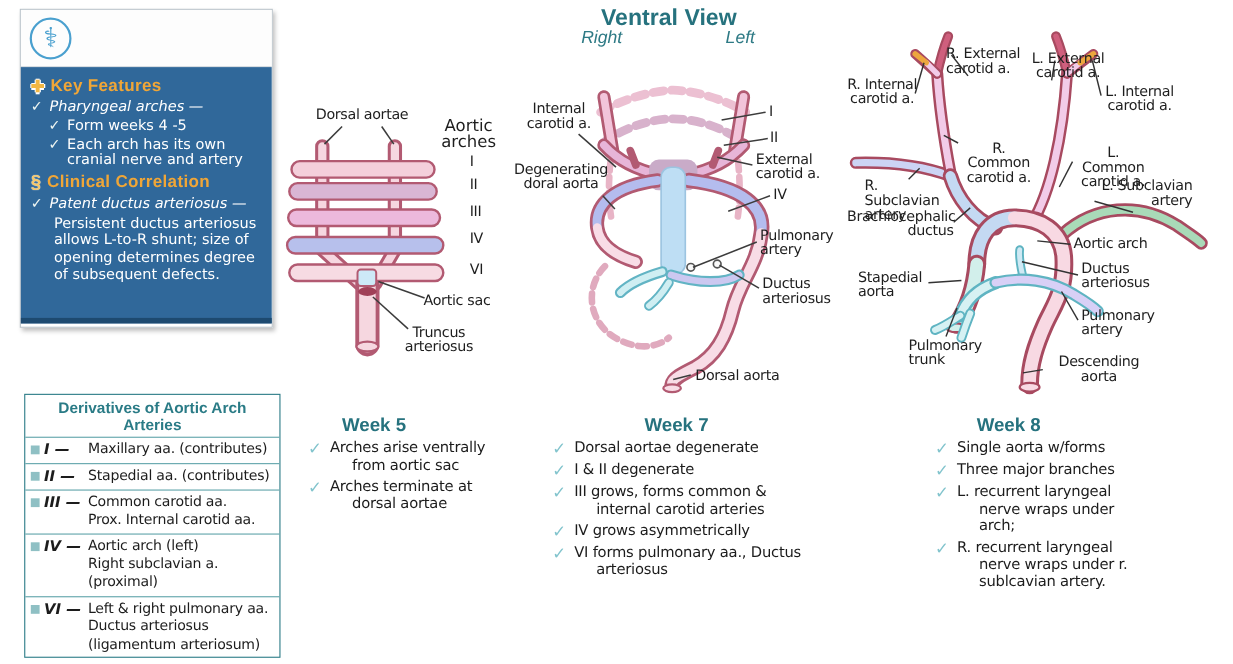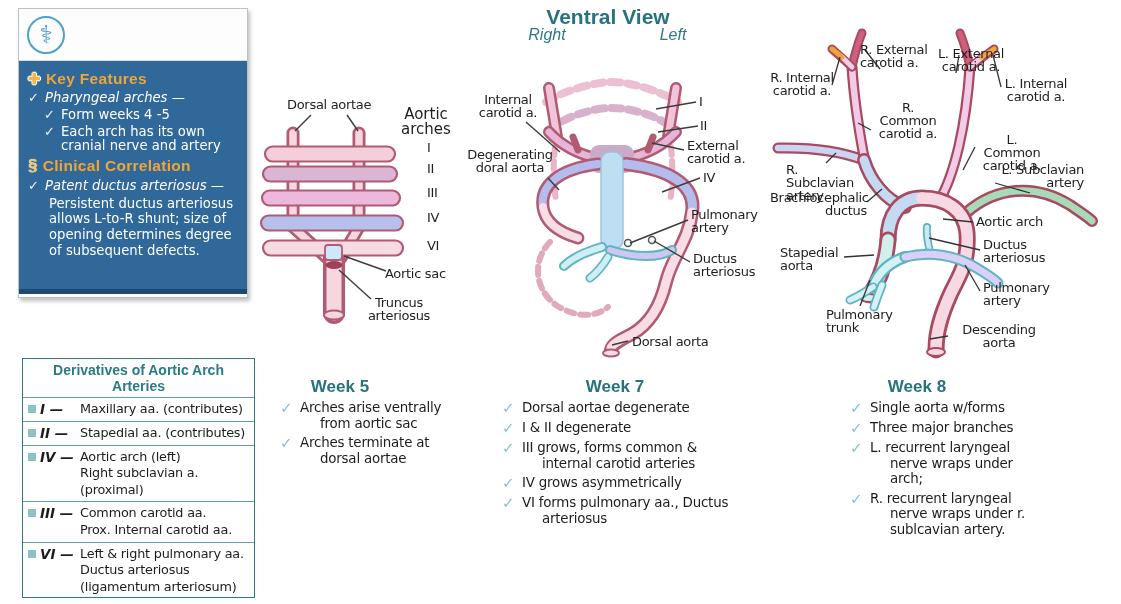--- a/index.html
+++ b/index.html
@@ -96,32 +96,32 @@
   </div>
   <div class="dt-row">
     <span class="sq"></span>
     <span class="rn">II —</span>
     <div class="rl">
       <div>Stapedial aa. (contributes)</div>
     </div>
   </div>
   <div class="dt-row">
     <span class="sq"></span>
+    <span class="rn">III —</span>
+    <div class="rl">
+      <div>Common carotid aa.</div>
+      <div>Prox. Internal carotid aa.</div>
+    </div>
+  </div>
+  <div class="dt-row">
+    <span class="sq"></span>
     <span class="rn">IV —</span>
     <div class="rl">
       <div>Aortic arch (left)</div>
       <div>Right subclavian a. (proximal)</div>
-    </div>
-  </div>
-  <div class="dt-row">
-    <span class="sq"></span>
-    <span class="rn">III —</span>
-    <div class="rl">
-      <div>Common carotid aa.</div>
-      <div>Prox. Internal carotid aa.</div>
     </div>
   </div>
   <div class="dt-row">
     <span class="sq"></span>
     <span class="rn">VI —</span>
     <div class="rl">
       <div>Left &amp; right pulmonary aa.</div>
       <div>Ductus arteriosus</div>
       <div>(ligamentum arteriosum)</div>
     </div>
@@ -295,21 +295,21 @@
     <path d="M210,245 L159,233" stroke="#333" stroke-width="1.3" fill="none"></path>
     <path d="M74,252 L104,250" stroke="#333" stroke-width="1.3" fill="none"></path>
     <path d="M210,286 L195,260" stroke="#333" stroke-width="1.3" fill="none"></path>
     <path d="M90,301 L100,275" stroke="#333" stroke-width="1.3" fill="none"></path>
     <path d="M178,331 L160,334" stroke="#333" stroke-width="1.3" fill="none"></path>
   </svg>
   <div class="lbl wrap" style="left:90px;top:38px;width:74px;">R. External carotid a.</div>
   <div class="lbl wrap" style="left:164px;top:42px;width:74px;text-align:center">L. External carotid a.</div>
   <div class="lbl wrap" style="left:0px;top:66px;width:64px;text-align:center">R. Internal carotid a.</div>
   <div class="lbl wrap" style="left:234px;top:72px;width:64px;text-align:center">L. Internal carotid a.</div>
-  <div class="lbl wrap" style="left:104px;top:96px;width:68px;text-align:center">R. Common carotid a.</div>
+  <div class="lbl wrap" style="left:104px;top:124px;width:68px;text-align:center">R. Common carotid a.</div>
   <div class="lbl wrap" style="left:208px;top:128px;width:68px;text-align:center">L. Common carotid a.</div>
   <div class="lbl wrap" style="left:16px;top:158px;width:72px;text-align:left">R. Subclavian artery</div>
   <div class="lbl wrap" style="left:228px;top:158px;width:86px;text-align:right">L. Subclavian artery</div>
   <div class="lbl wrap" style="left:0px;top:186px;width:97px;text-align:right">Brachiocephalic ductus</div>
   <div class="lbl" style="left:206px;top:210px">Aortic arch</div>
   <div class="lbl wrap" style="left:10px;top:241px;width:68px">Stapedial aorta</div>
   <div class="lbl wrap" style="left:213px;top:233px;width:74px">Ductus arteriosus</div>
   <div class="lbl wrap" style="left:213px;top:276px;width:74px">Pulmonary artery</div>
   <div class="lbl wrap" style="left:56px;top:303px;width:74px">Pulmonary trunk</div>
   <div class="lbl wrap" style="left:190px;top:318px;width:78px;text-align:center">Descending aorta</div>

